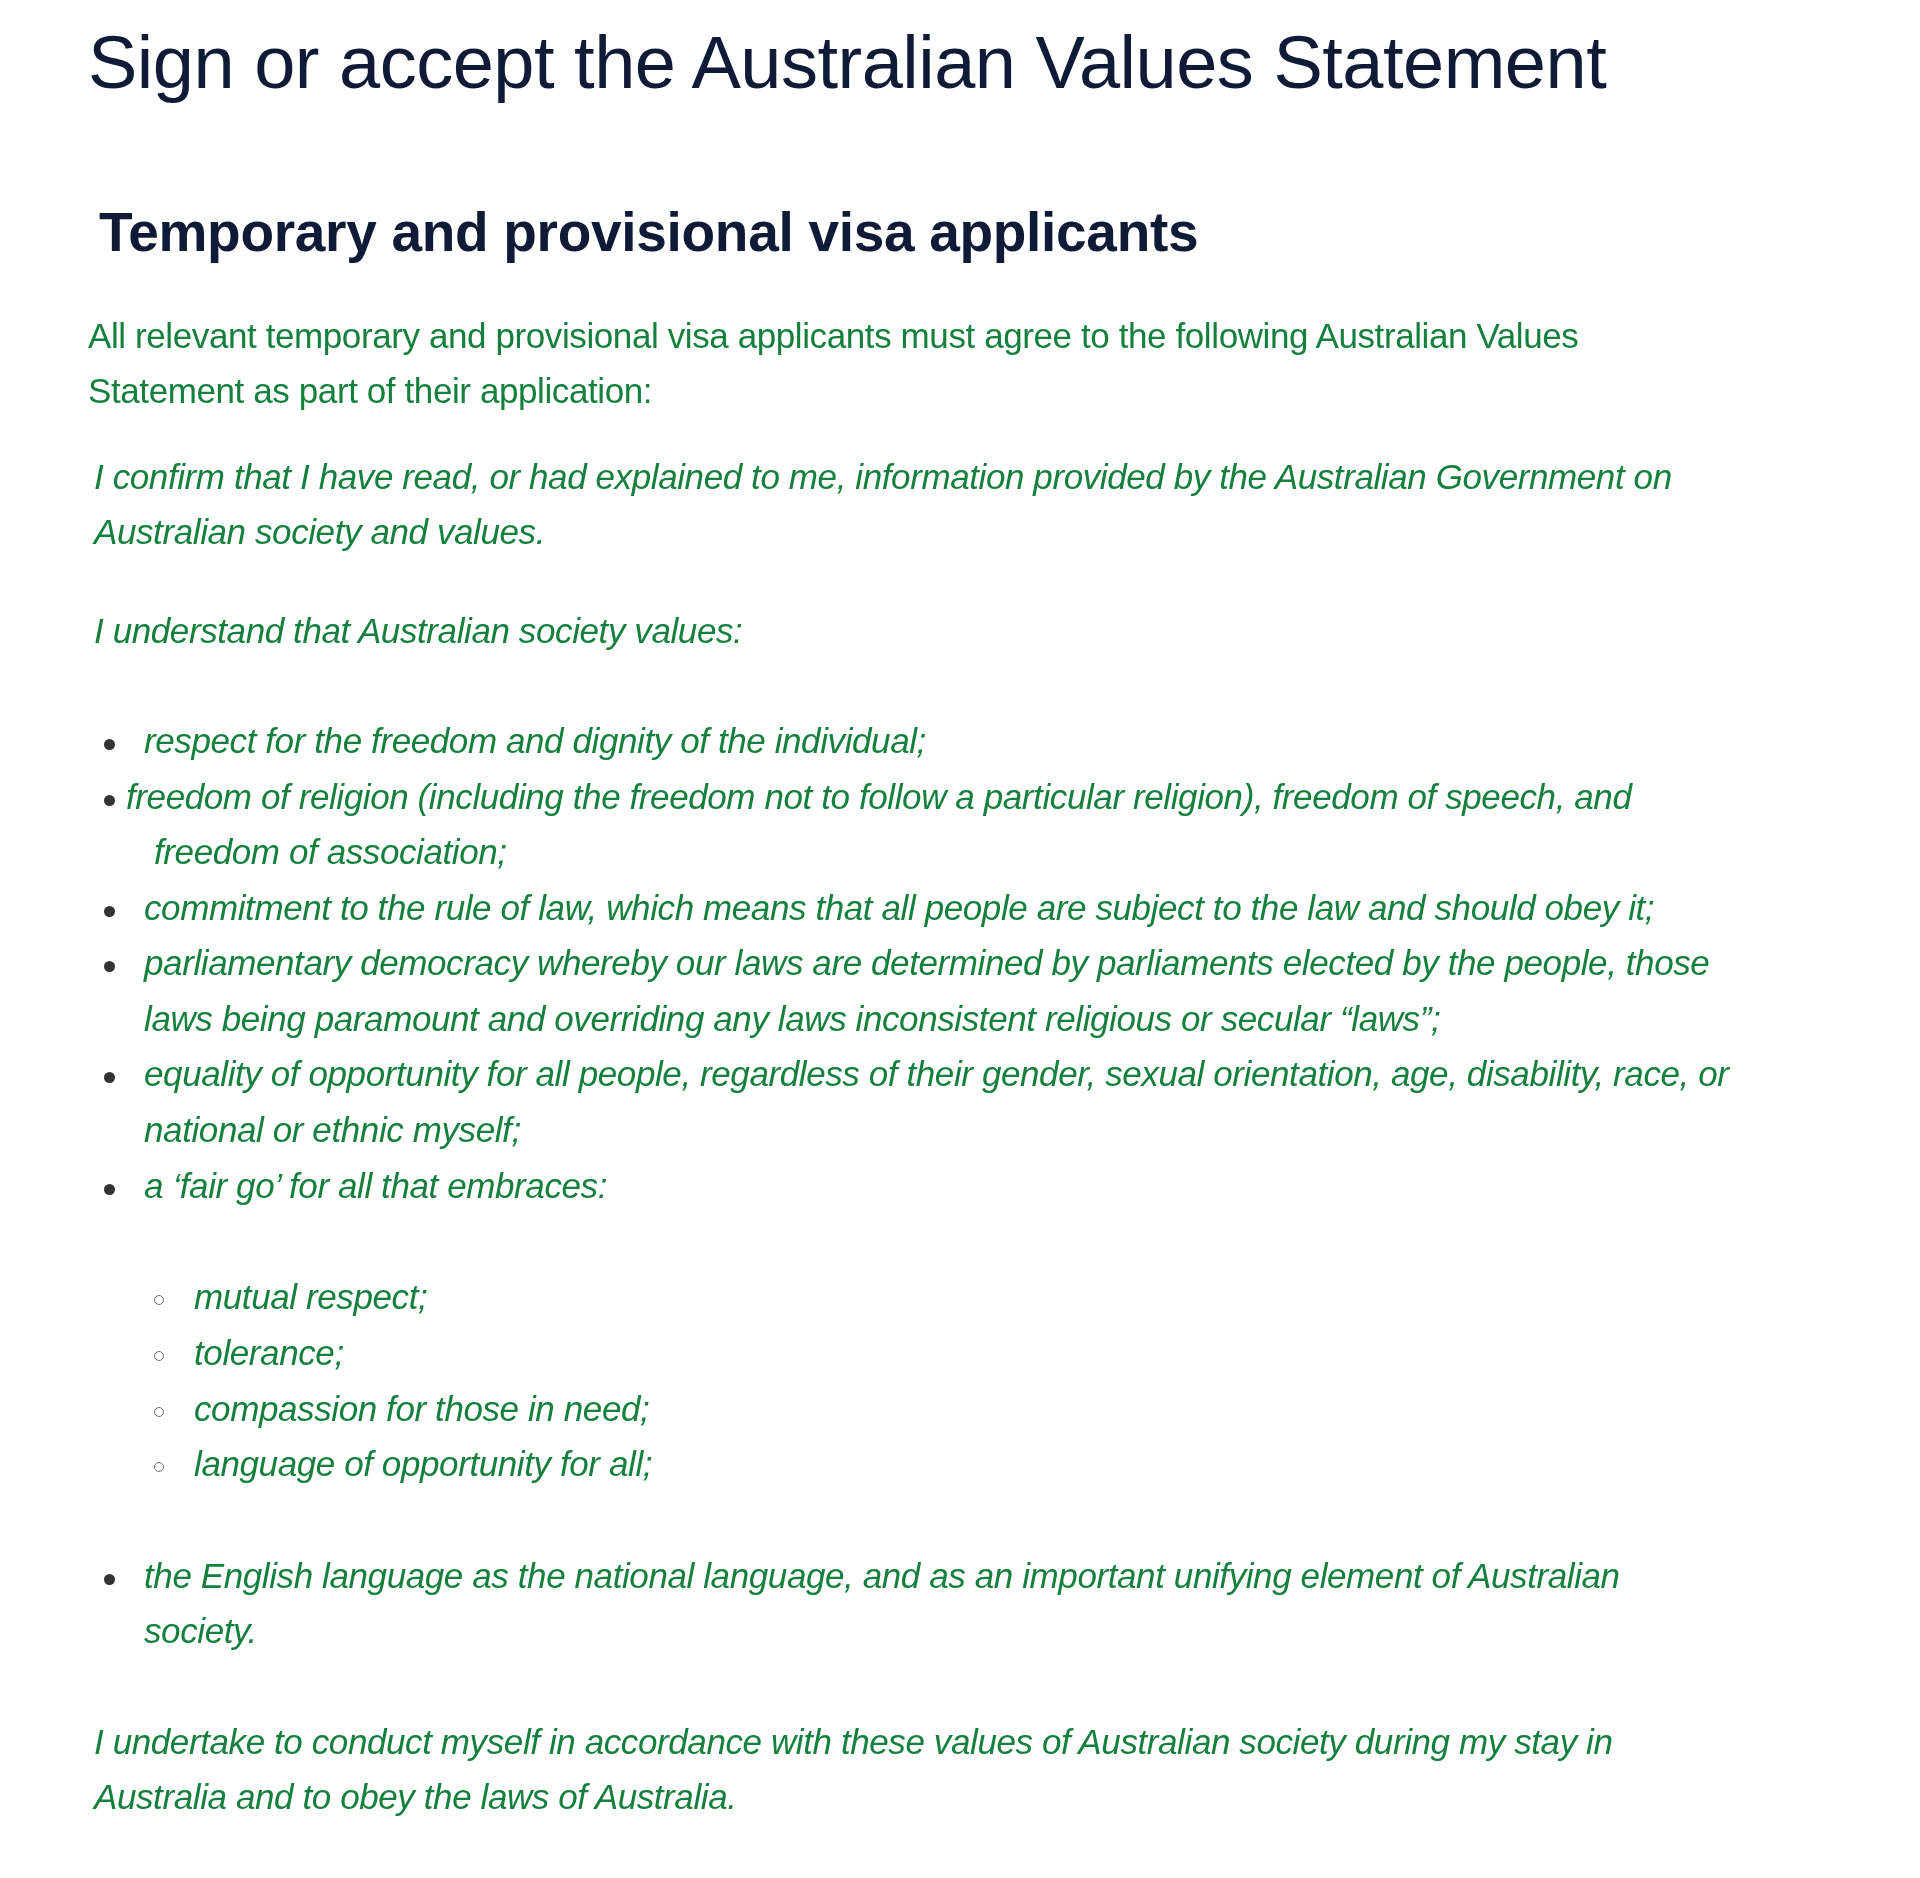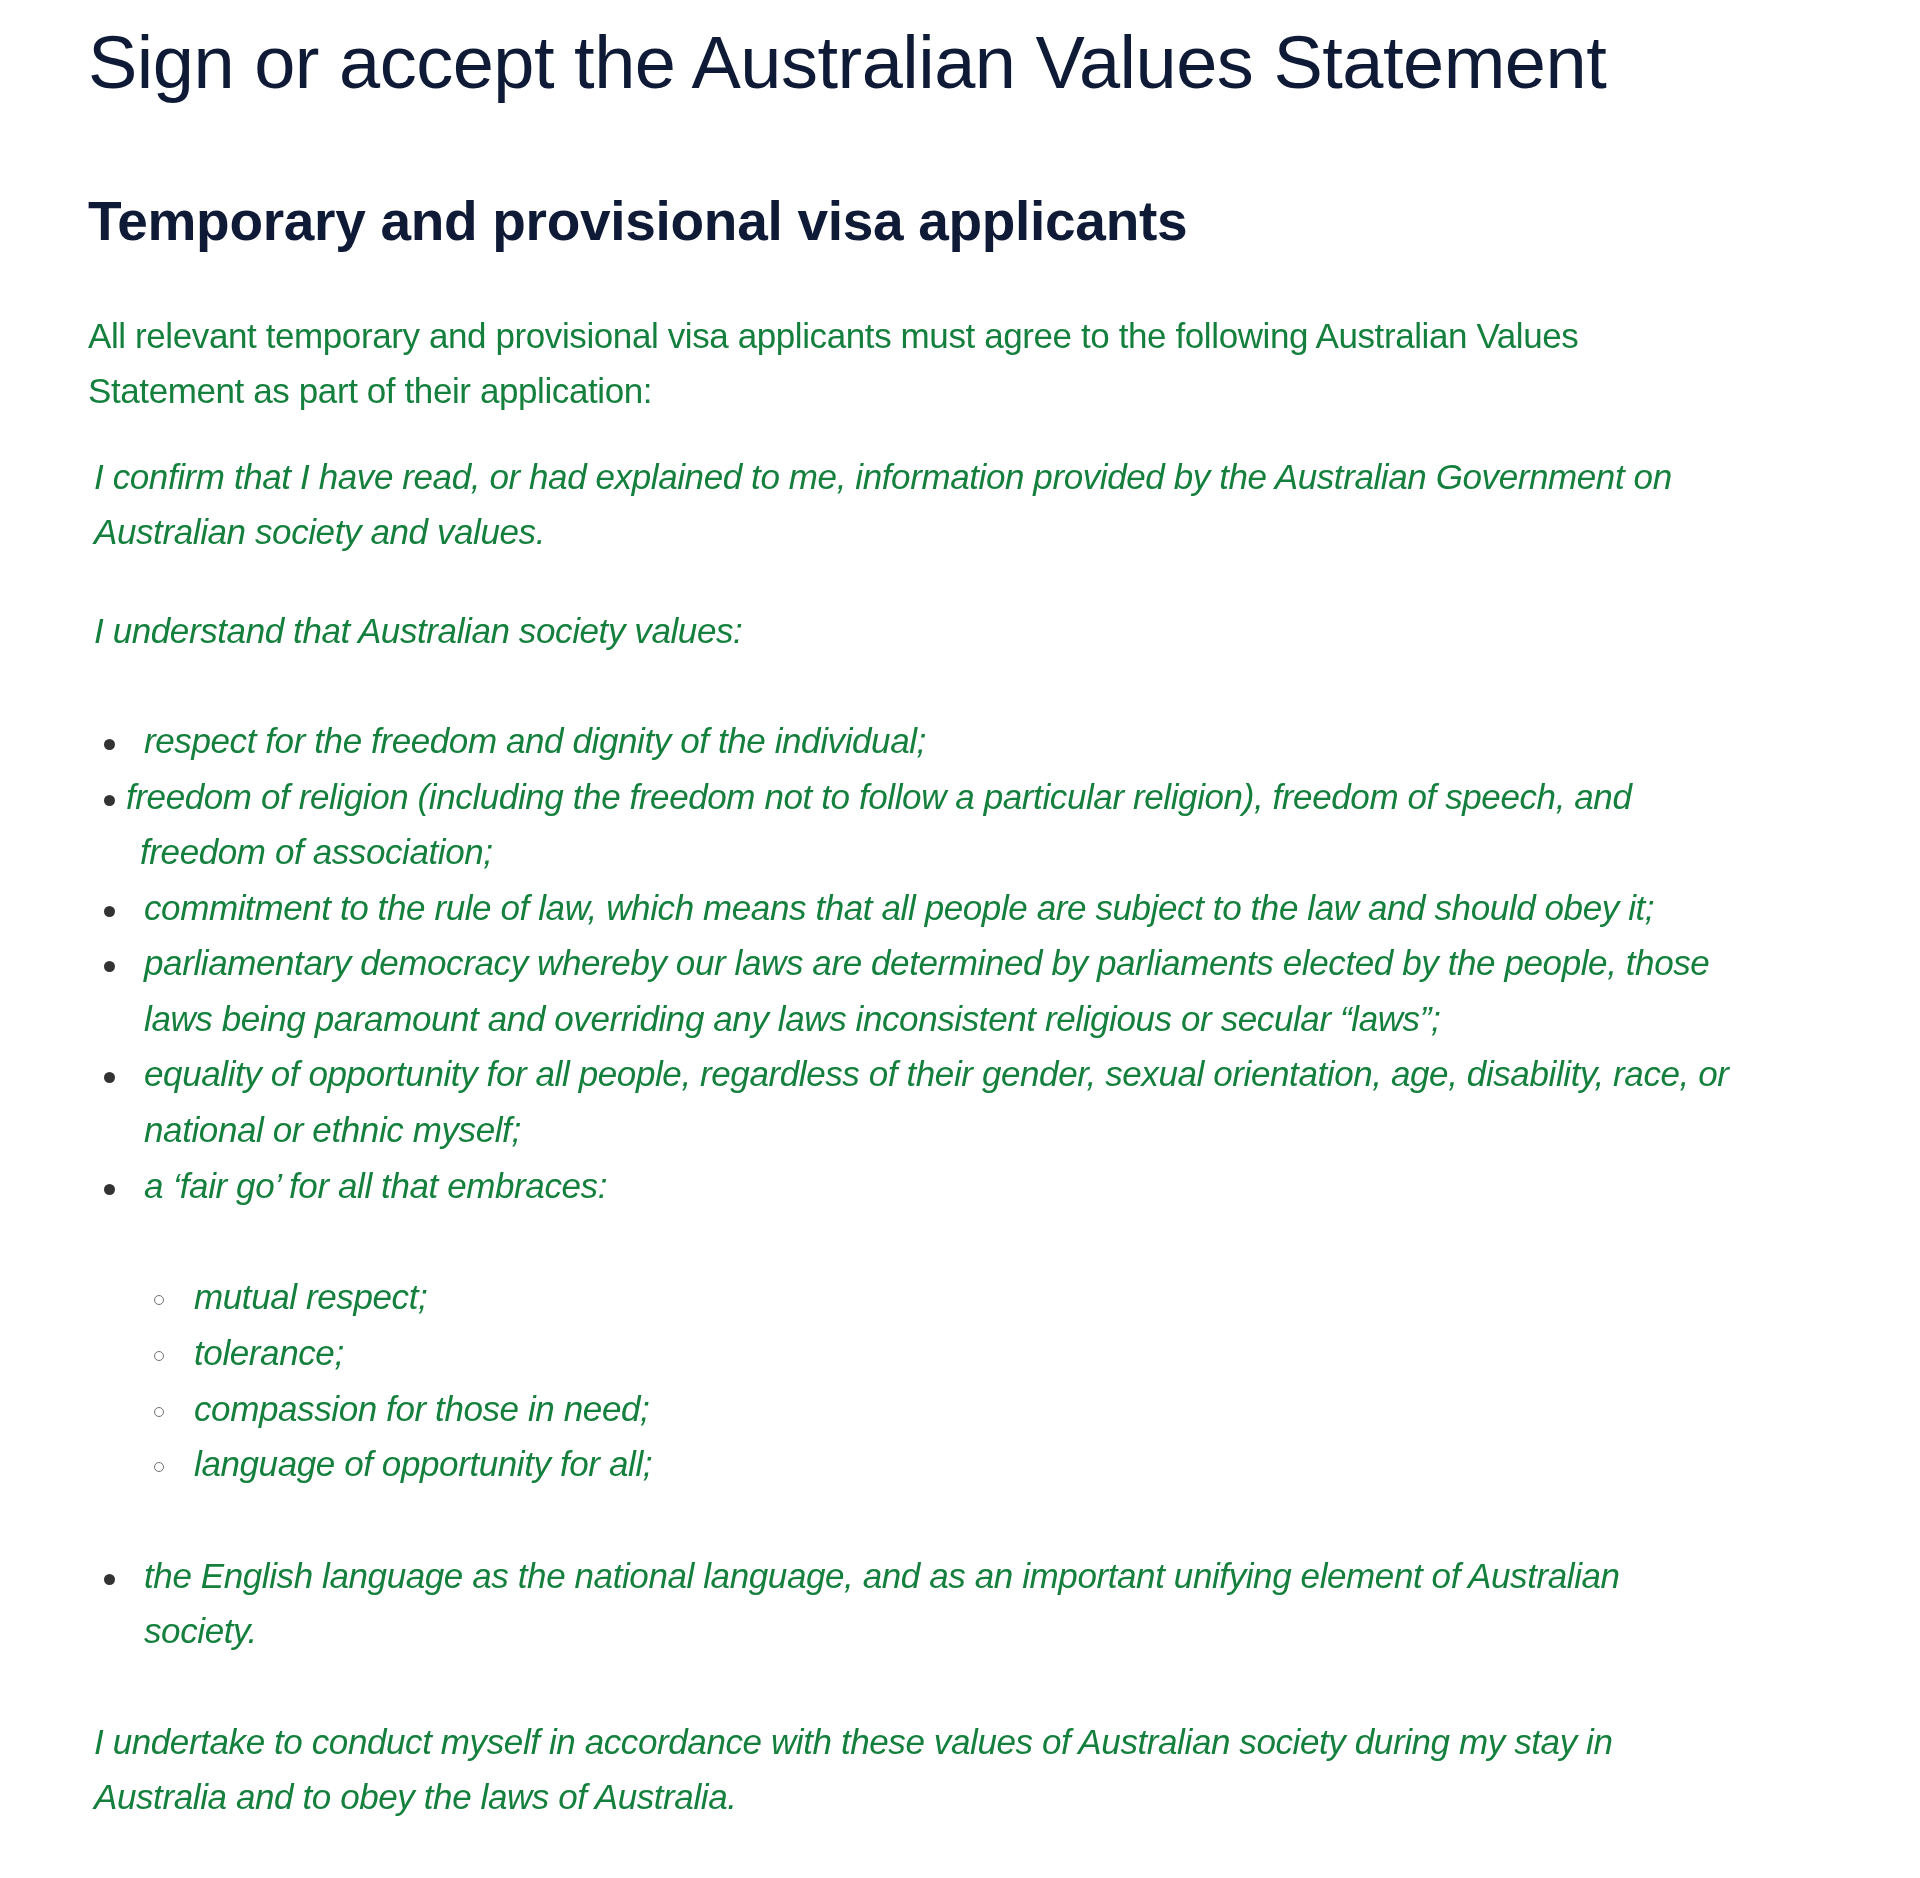--- a/index.html
+++ b/index.html
@@ -32,21 +32,21 @@
     left: 0;
     top: 26px;
     font-size: 74px;
     font-weight: 400;
     color: #0f1b36;
     letter-spacing: -0.5px;
     white-space: nowrap;
     line-height: 1;
   }
   h2.subtitle {
-    margin: 0;
+    margin: 11px;
     position: absolute;
     left: 0;
     top: 194px;
     font-size: 55px;
     font-weight: 700;
     color: #0f1b36;
     letter-spacing: -0.3px;
     white-space: nowrap;
     line-height: 1;
   }
@@ -104,21 +104,21 @@
   <ul>
 
     <li>
       <span class="bullet-disc" style="left:16px; top:739px"></span>
       <span class="line body-text italic" style="left:50px; top:723px">respect for the freedom and dignity of the individual;</span>
     </li>
 
     <li>
       <span class="bullet-disc" style="left:16px; top:795px"></span>
       <span class="line body-text italic" style="left:32px; top:779px">freedom of religion (including the freedom not to follow a particular religion), freedom of speech, and</span>
-      <span class="line body-text italic" style="left:46px; top:834px">freedom of association;</span>
+      <span class="line body-text italic" style="left:60px; top:834px">freedom of association;</span>
     </li>
 
     <li>
       <span class="bullet-disc" style="left:16px; top:906px"></span>
       <span class="line body-text italic" style="left:50px; top:890px">commitment to the rule of law, which means that all people are subject to the law and should obey it;</span>
     </li>
 
     <li>
       <span class="bullet-disc" style="left:16px; top:961px"></span>
       <span class="line body-text italic" style="left:50px; top:945px">parliamentary democracy whereby our laws are determined by parliaments elected by the people, those</span>

